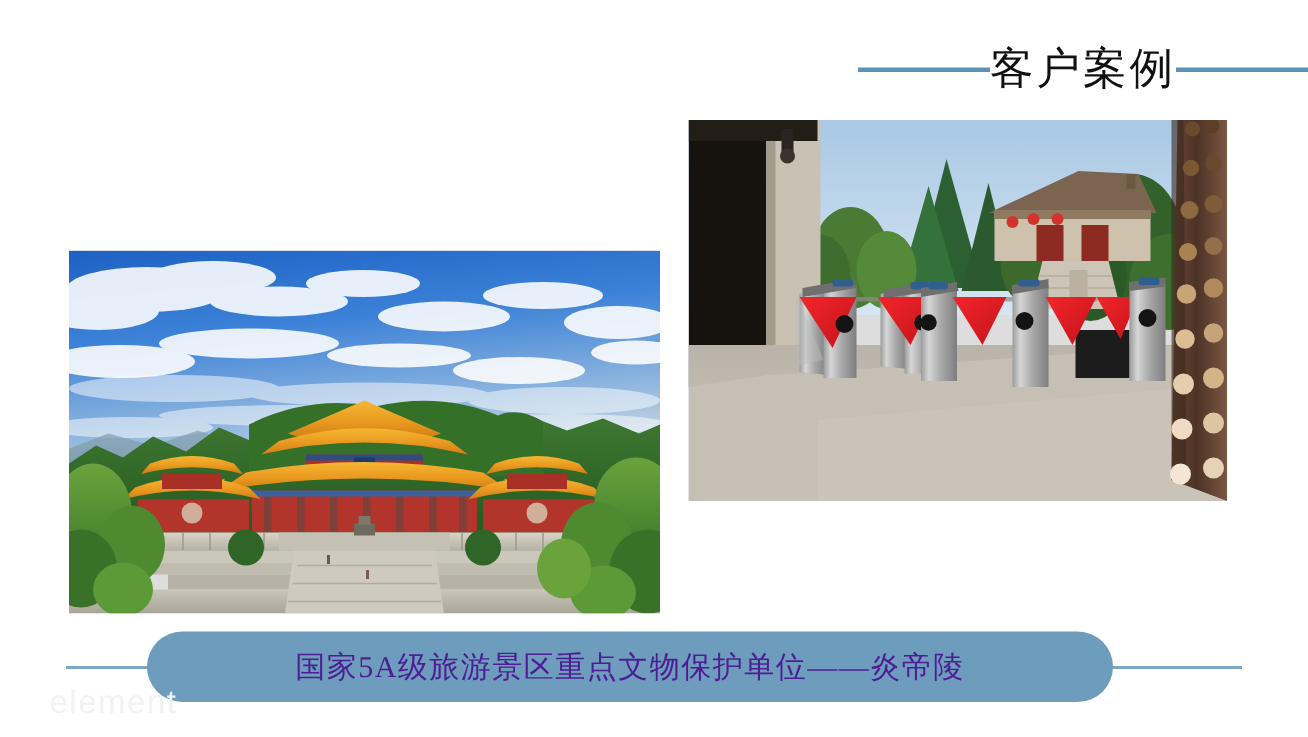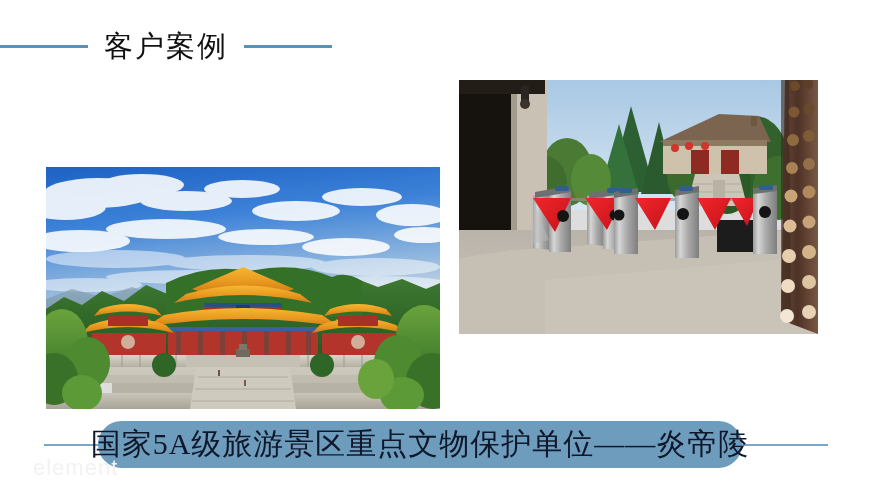--- a/index.html
+++ b/index.html
@@ -22,22 +22,21 @@
 
   
   .title-row {
     position: absolute;
     left: 0;
     top: 24px;
     width: 872px;
     height: 44px;
     display: flex;
     align-items: center;
-    justify-content: flex-start;
-    gap: 16px;
+    justify-content: flex-end;
   }
   .title-rule {
     width: 88px;
     height: 3px;
     background: #5b92b8;
     flex: 0 0 auto;
   }
   .slide-title {
     font-family: "Liberation Serif", "DejaVu Serif", serif;
     font-size: 29px;
@@ -91,22 +90,22 @@
     top: 0px;
     width: 644px;
     height: 47px;
     background: #6d9cbd;
     border-radius: 24px;
     display: flex;
     align-items: center;
     justify-content: center;
   }
   .banner-text {
-    color: #0f172a;
-    font-size: 30px;
+    color: #4c1d95;
+    font-size: 20px;
     letter-spacing: 1px;
     white-space: nowrap;
     font-family: "Liberation Serif", "DejaVu Serif", serif;
   }
 
   
   .watermark {
     position: absolute;
     left: 22px;
     top: 455px;

